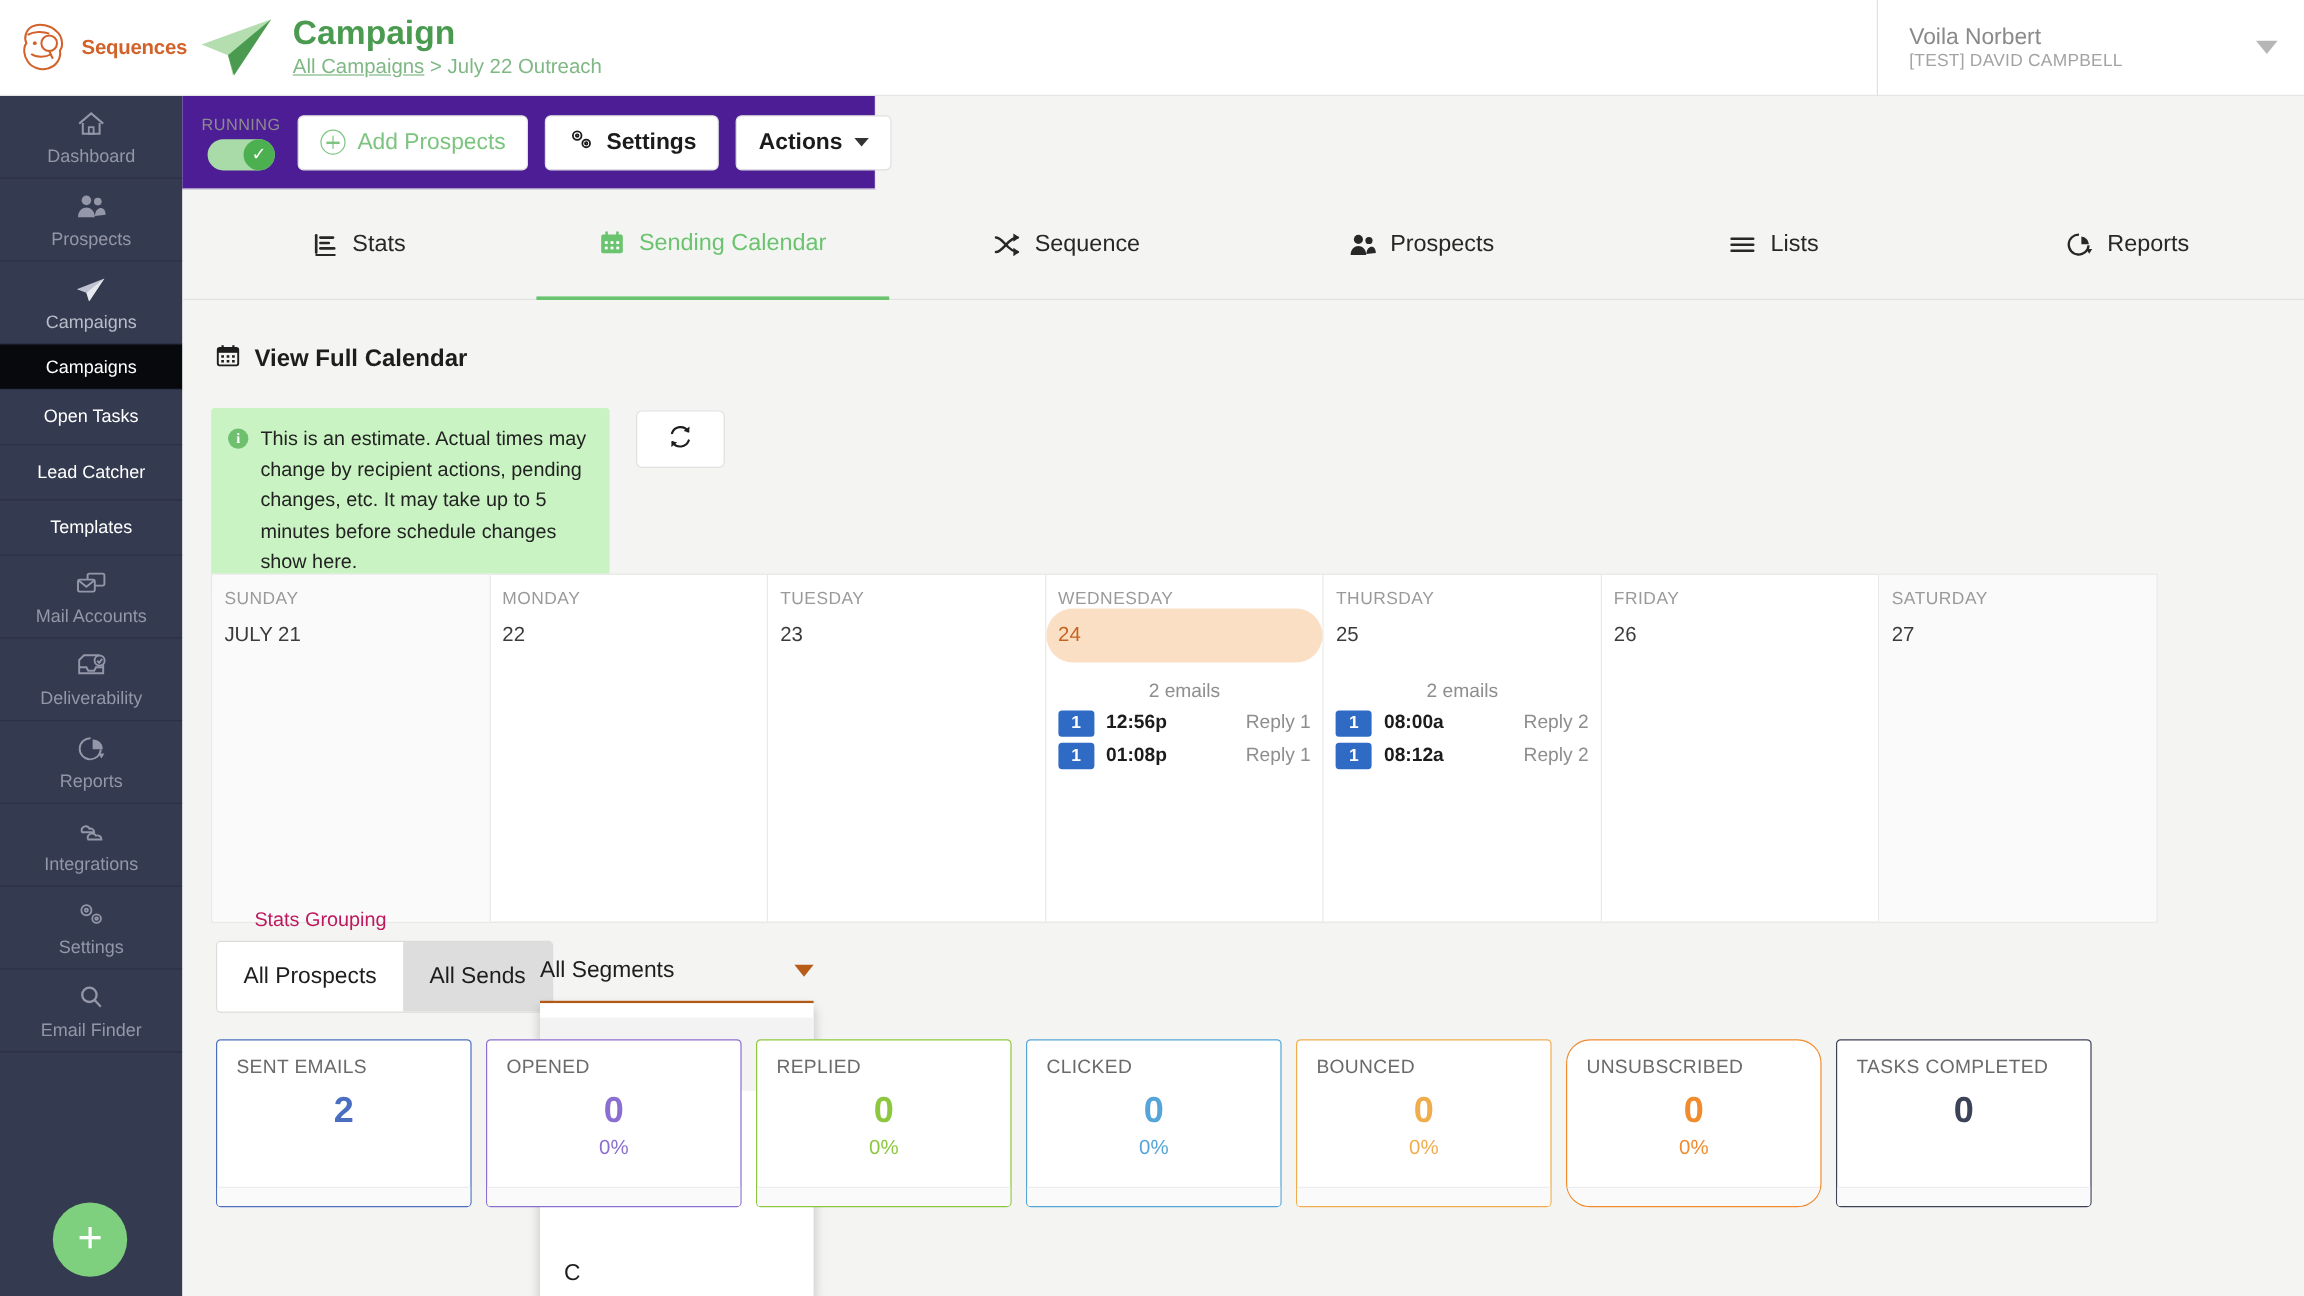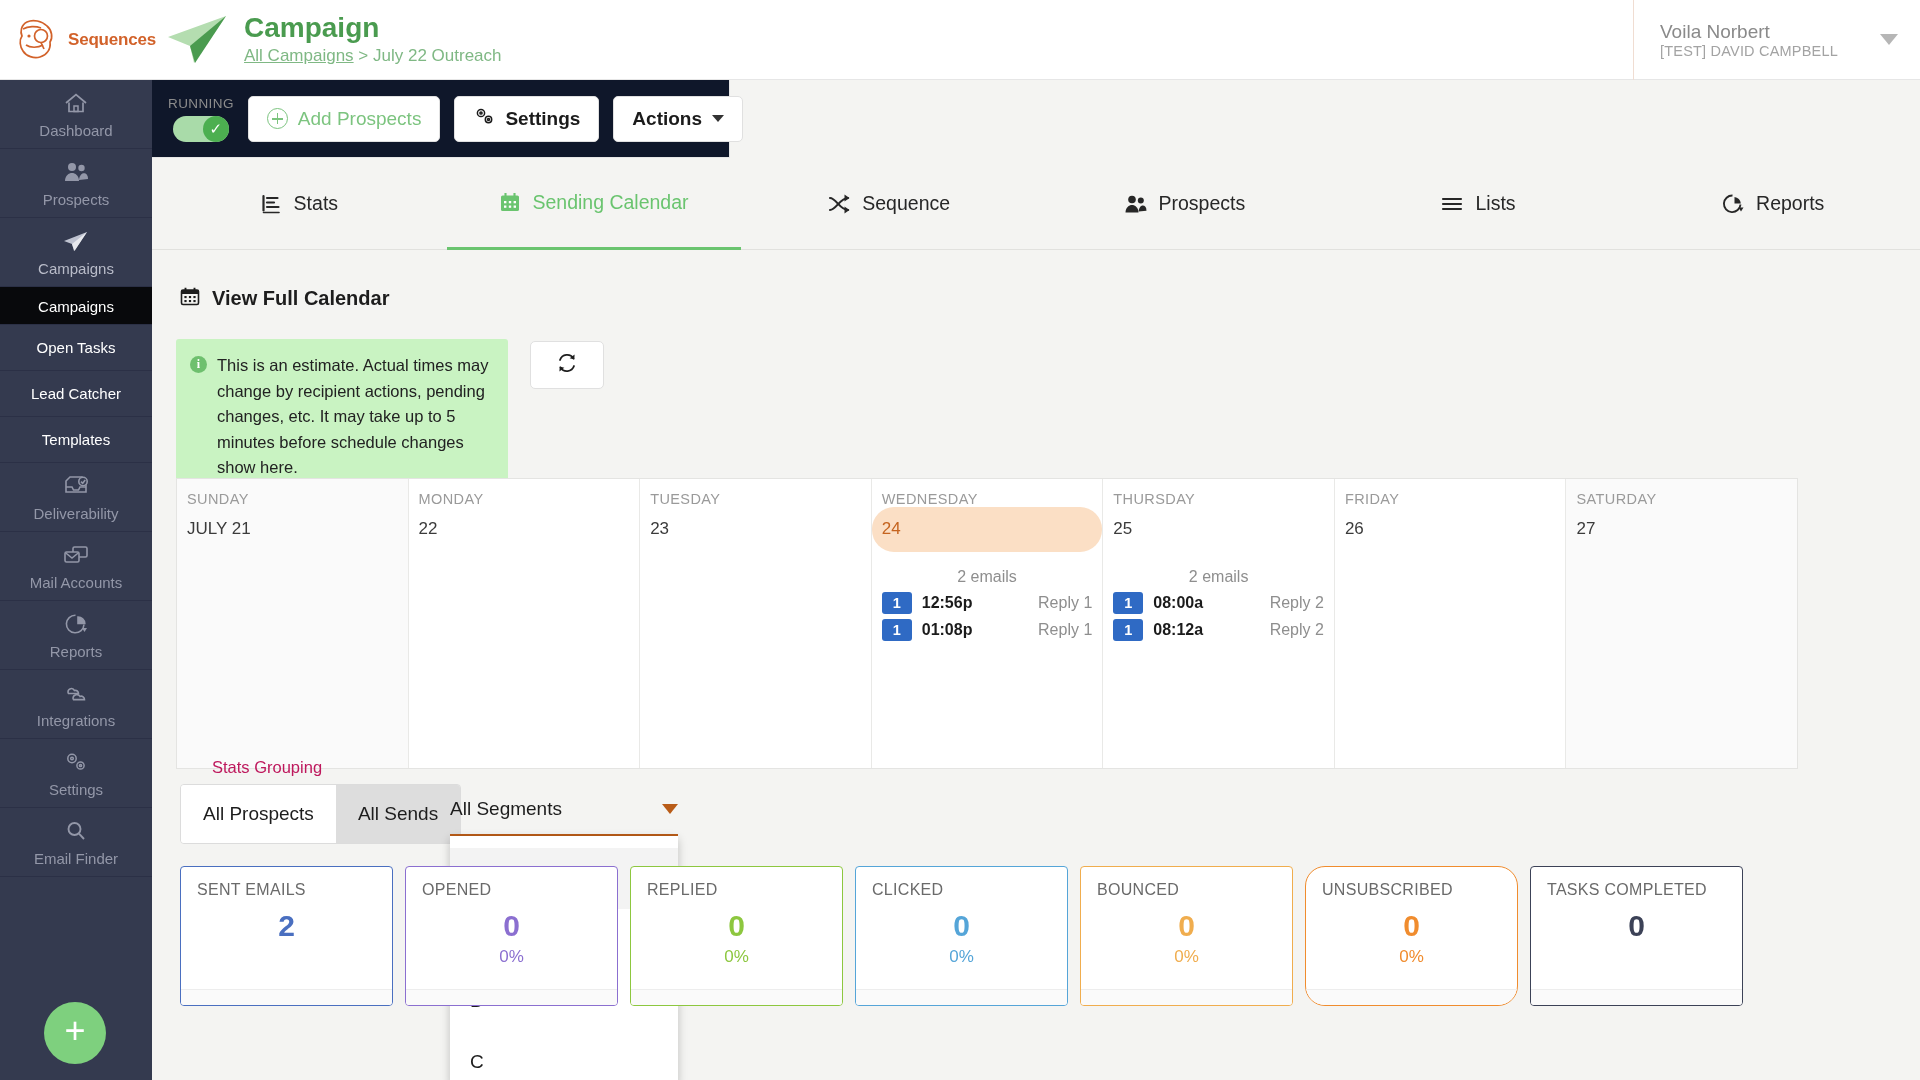--- a/index.html
+++ b/index.html
@@ -21,21 +21,21 @@
   .brand-face { width: 44px; height: 48px; flex: none; }
   .brand-text { color: #d2622a; font-size: 17px; font-weight: bold; letter-spacing: -0.2px; }
 
   .camp-block { display: flex; align-items: center; gap: 14px; padding-left: 12px; }
   .plane-big { width: 66px; height: 54px; flex: none; }
   .camp-title { color: #4a9b4f; font-size: 28px; font-weight: bold; line-height: 1.05; }
   .camp-crumb { font-size: 17px; color: #7fb884; margin-top: 3px; }
   .camp-crumb a { color: #7fb884; text-decoration: underline; }
 
   .topbar-right {
-    margin-left: auto; height: 80px; width: 287px;
+    margin-left: auto; height: 80px; width: 356px;
     border-left: 1px solid #f0ddd2;
     display: flex; align-items: center; padding: 0 22px 0 26px; gap: 14px;
   }
   .user-name { font-size: 19px; color: #8a8a8a; line-height: 1.25; }
   .user-sub { font-size: 14.5px; color: #a3a3a3; letter-spacing: 0.2px; }
   .caret-dn {
     width: 0; height: 0; margin-left: auto;
     border-left: 9px solid transparent; border-right: 9px solid transparent;
     border-top: 11px solid #b6b6b6;
   }
@@ -56,21 +56,21 @@
   .sb-ico svg { display: block; margin: 0 auto; }
   .fab {
     position: absolute; left: 44px; bottom: 16px; width: 62px; height: 62px;
     border-radius: 50%; background: #7ed07e; color: #fff; font-size: 36px;
     line-height: 58px; text-align: center; font-weight: 300; cursor: pointer;
   }
 
   
   .actionbar {
     position: absolute; top: 80px; left: 152px; width: 578px; height: 78px;
-    background: #0f172a; border-bottom: 1px solid #e6e6e6; border-right: 1px solid #e6e6e6;
+    background: #4c1d95; border-bottom: 1px solid #e6e6e6; border-right: 1px solid #e6e6e6;
     display: flex; align-items: center; padding-left: 16px; gap: 14px;
   }
   .running { text-align: center; width: 78px; }
   .running-lbl { font-size: 13.5px; color: #8c8c8c; letter-spacing: 0.4px; }
   .toggle {
     width: 56px; height: 26px; border-radius: 14px; background: #a9dba9;
     margin: 5px auto 0; position: relative; cursor: pointer;
   }
   .toggle .knob {
     position: absolute; right: 0; top: 0; width: 26px; height: 26px;
@@ -256,36 +256,36 @@
           <path d="M10 15 L25 3 L12.5 22 Z" fill="#e8e9ee"></path>
         </svg>
       </span><span>Campaigns</span></div>
     <div class="sb-item active"><span>Campaigns</span></div>
     <div class="sb-item sub"><span>Open Tasks</span></div>
     <div class="sb-item sub"><span>Lead Catcher</span></div>
     <div class="sb-item sub"><span>Templates</span></div>
     <div class="sb-item dim"><span class="sb-ico">
         <svg viewBox="0 0 28 24" width="28" height="24">
           <g fill="none" stroke="#9397a8" stroke-width="1.6">
+            <rect x="11" y="4" width="14" height="10" rx="1.5"></rect>
+            <rect x="3" y="9" width="14" height="10" rx="1.5" fill="#343a4f"></rect>
+            <path d="M3.8 10 L10 15 L16.2 10"></path>
+          </g>
+        </svg>
+      </span><span>Mail Accounts</span></div>
+    <div class="sb-item dim"><span class="sb-ico">
+        <svg viewBox="0 0 28 24" width="28" height="24">
+          <g fill="none" stroke="#9397a8" stroke-width="1.6">
             <path d="M4 7 V18 H24 V7 L20 3 H8 Z"></path>
             <path d="M4 13 H10 L11.5 16 H16.5 L18 13 H24"></path>
             <circle cx="21" cy="7.5" r="4.2" fill="#343a4f"></circle>
             <path d="M19 7.6 L20.7 9.3 L23.2 6"></path>
           </g>
         </svg>
       </span><span>Deliverability</span></div>
-    <div class="sb-item dim"><span class="sb-ico">
-        <svg viewBox="0 0 28 24" width="28" height="24">
-          <g fill="none" stroke="#9397a8" stroke-width="1.6">
-            <rect x="11" y="4" width="14" height="10" rx="1.5"></rect>
-            <rect x="3" y="9" width="14" height="10" rx="1.5" fill="#343a4f"></rect>
-            <path d="M3.8 10 L10 15 L16.2 10"></path>
-          </g>
-        </svg>
-      </span><span>Mail Accounts</span></div>
     <div class="sb-item dim"><span class="sb-ico">
         <svg viewBox="0 0 28 24" width="28" height="24">
           <g fill="none" stroke="#9397a8" stroke-width="1.6">
             <path d="M13.5 3.2 A8.8 8.8 0 1 0 22 12.5"></path>
             <path d="M16 5 A7 7 0 0 1 22.8 11.5 L16 11.5 Z" fill="#9397a8"></path>
           </g>
           <path d="M20 16 L25 16 L22.5 20 Z" fill="#9397a8"></path>
         </svg>
       </span><span>Reports</span></div>
     <div class="sb-item dim"><span class="sb-ico">

